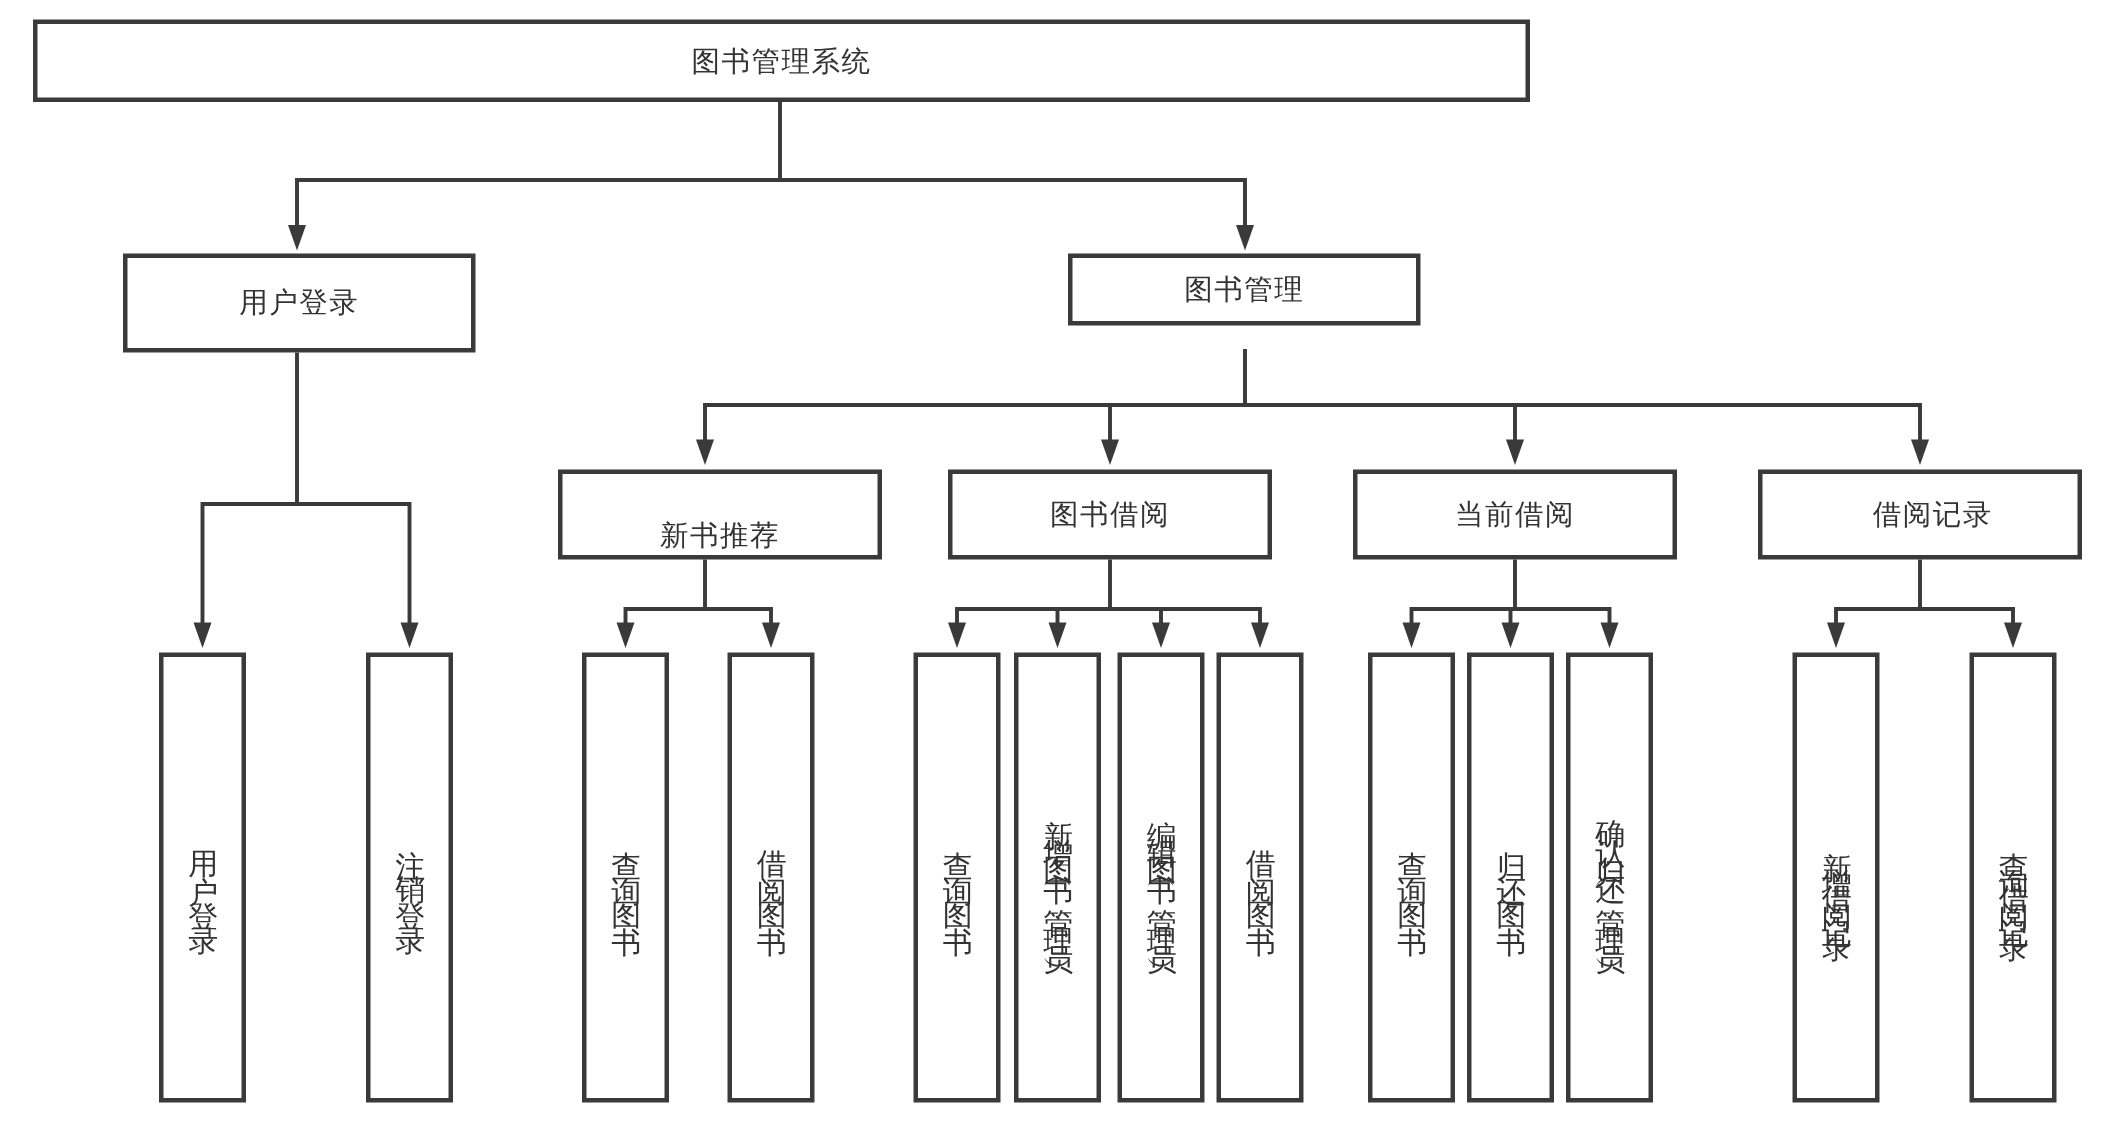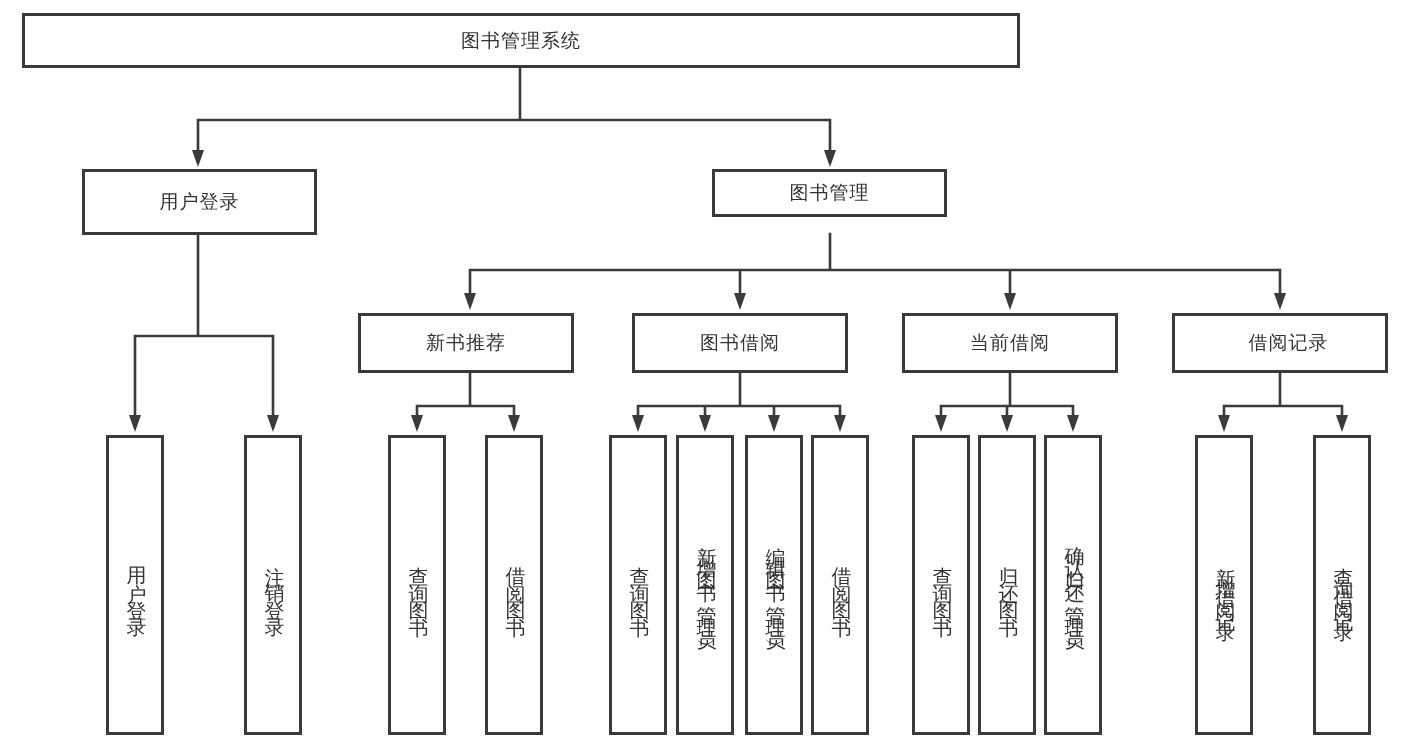--- a/index.html
+++ b/index.html
@@ -6,42 +6,42 @@
     --line:#3a3a3a;
     --text:#333333;
     --watermark:#b0b0b0;
   }
   *{box-sizing:border-box;}
   html,body{margin:0;padding:0;background:#ffffff;}
   .stage{
     position:relative;
     width:1405px;height:747px;
     background:#ffffff;
-    font-family:Liberation Mono, monospace;
+    font-family:Liberation Sans, sans-serif;
     color:var(--text);
     overflow:hidden;
   }
   svg.connectors{position:absolute;left:0;top:0;z-index:0;}
   svg.connectors path{stroke:var(--line);stroke-width:2.6;fill:none;stroke-linecap:square;}
   svg.connectors polygon{fill:var(--line);}
 
   .node{
     position:absolute;
     background:#ffffff;
     border:3px solid var(--line);
     display:flex;align-items:center;justify-content:center;
     z-index:1;
     letter-spacing:1px;
   }
   .h-node{font-size:19px;}
   .b-root{left:22px;top:13px;width:998px;height:55px;}
   .b-l2a{left:82px;top:169px;width:235px;height:66px;}
   .b-l2b{left:712px;top:169px;width:235px;height:48px;}
   .b-l3{top:313px;width:216px;height:60px;}
-  .b-l3a{left:358px;} .b-l3b{left:632px;} .b-l3c{left:902px;} .b-l3d{left:1172px;padding-left:17px;}
+  .b-l3a{left:372px;align-items:flex-end;} .b-l3b{left:632px;} .b-l3c{left:902px;} .b-l3d{left:1172px;padding-left:17px;}
 
   .leaf{top:435px;width:58px;height:300px;font-size:20px;}
   .leaf .vlabel{
     writing-mode:vertical-rl;
     text-orientation:mixed;
     line-height:1;
     white-space:nowrap;
   }
   .ls-wide .vlabel{letter-spacing:17px;}
   .ls-mid  .vlabel{letter-spacing:11px;}

